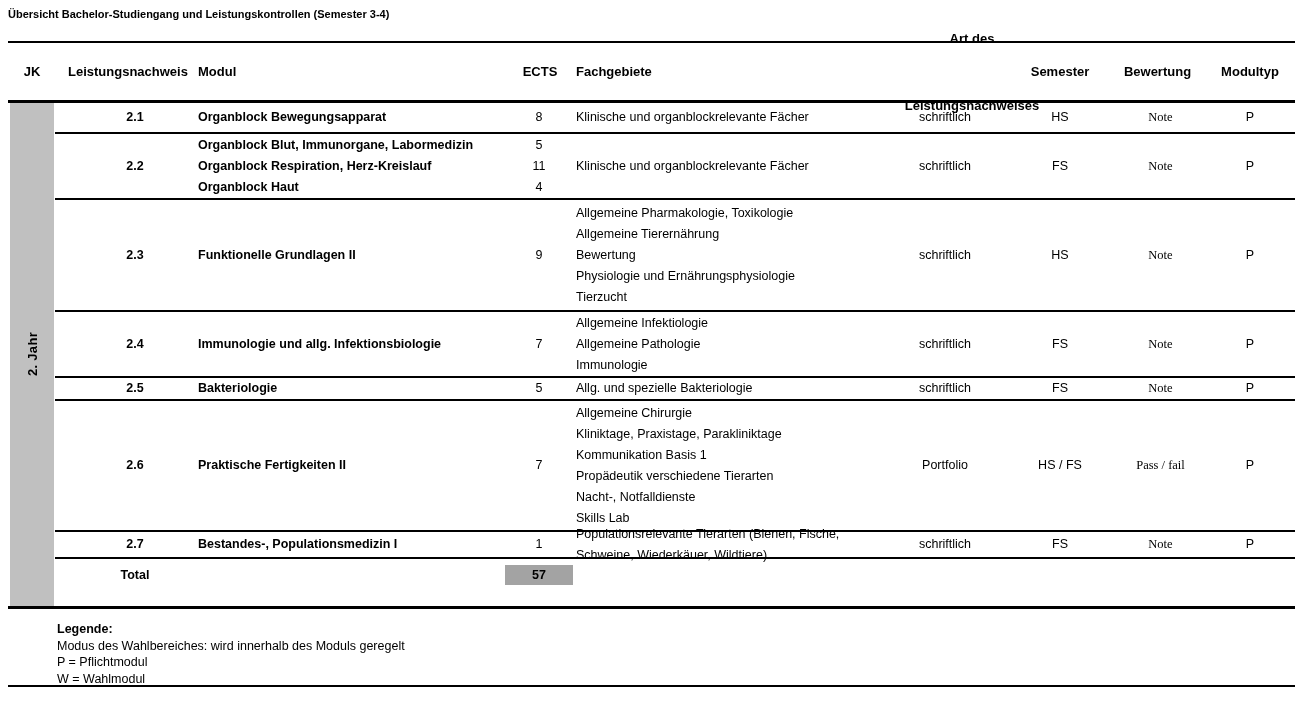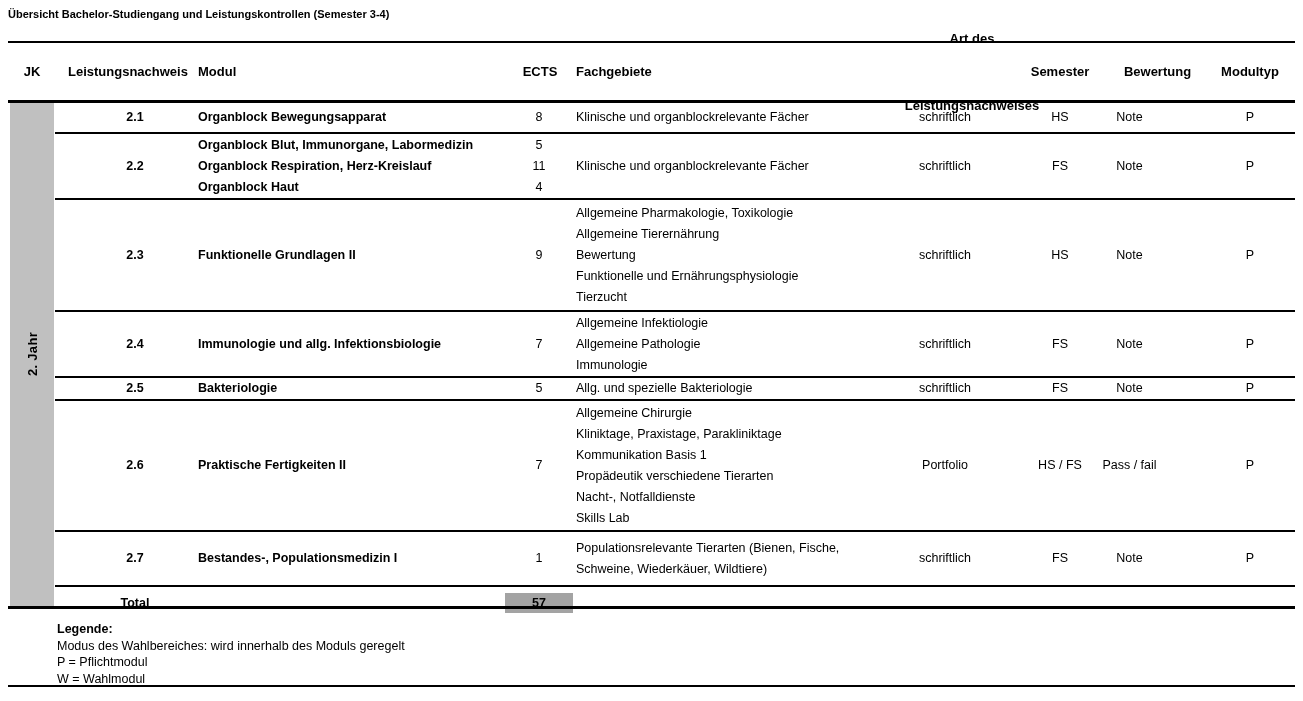--- a/index.html
+++ b/index.html
@@ -34,21 +34,21 @@
   .tbody{position:absolute;left:55px;top:103px;width:1240px;}
   .trow{position:relative;border-bottom:2px solid #000;box-sizing:border-box;}
   .cell{position:absolute;top:0;bottom:0;display:flex;flex-direction:column;justify-content:center;}
   .line{line-height:21px;white-space:nowrap;}
   .c-lnw{left:0;width:80px;align-items:center;text-align:center;padding-left:40px;}
   .c-modul{left:143px;width:305px;align-items:flex-start;}
   .c-ects{left:450px;width:68px;align-items:center;text-align:center;}
   .c-fach{left:521px;width:310px;align-items:flex-start;}
   .c-art{left:825px;width:130px;align-items:center;text-align:center;}
   .c-sem{left:955px;width:100px;align-items:center;text-align:center;}
-  .c-bew{left:1027px;width:95px;align-items:center;text-align:center;}
+  .c-bew{left:1058px;width:95px;align-items:center;text-align:center;font-family:Liberation Serif, serif;}
   .c-typ{left:1150px;width:90px;align-items:center;text-align:center;}
 
   .total-row{height:32px;border-bottom:none;}
   .total-ects-box{width:68px;height:20px;background:#a3a3a3;display:flex;align-items:center;justify-content:center;font-weight:bold;}
 
   
   .legend{position:absolute;left:57px;top:621px;}
   .legend div{line-height:16.5px;white-space:nowrap;}
 </style>
 </head>
@@ -146,21 +146,21 @@
           <div class="cell c-modul">
             <div class="line bold">Funktionelle Grundlagen II</div>
           </div>
           <div class="cell c-ects">
             <div class="line">9</div>
           </div>
           <div class="cell c-fach">
             <div class="line">Allgemeine Pharmakologie, Toxikologie</div>
             <div class="line">Allgemeine Tierernährung</div>
             <div class="line">Bewertung</div>
-            <div class="line">Funktionelle und Ernährungsphysiologie</div>
+            <div class="line">Physiologie und Ernährungsphysiologie</div>
             <div class="line">Tierzucht</div>
           </div>
           <div class="cell c-art">
             <div class="line">schriftlich</div>
           </div>
           <div class="cell c-sem">
             <div class="line">HS</div>
           </div>
           <div class="cell c-bew">
             <div class="line">Note</div>
@@ -247,21 +247,21 @@
           <div class="cell c-sem">
             <div class="line">HS / FS</div>
           </div>
           <div class="cell c-bew">
             <div class="line">Pass / fail</div>
           </div>
           <div class="cell c-typ">
             <div class="line">P</div>
           </div>
         </div>
-        <div class="trow" style="height: 55px;">
+        <div class="trow" style="height: 27px;">
           <div class="cell c-lnw">
             <div class="line bold">2.7</div>
           </div>
           <div class="cell c-modul">
             <div class="line bold">Bestandes-, Populationsmedizin I</div>
           </div>
           <div class="cell c-ects">
             <div class="line">1</div>
           </div>
           <div class="cell c-fach">

